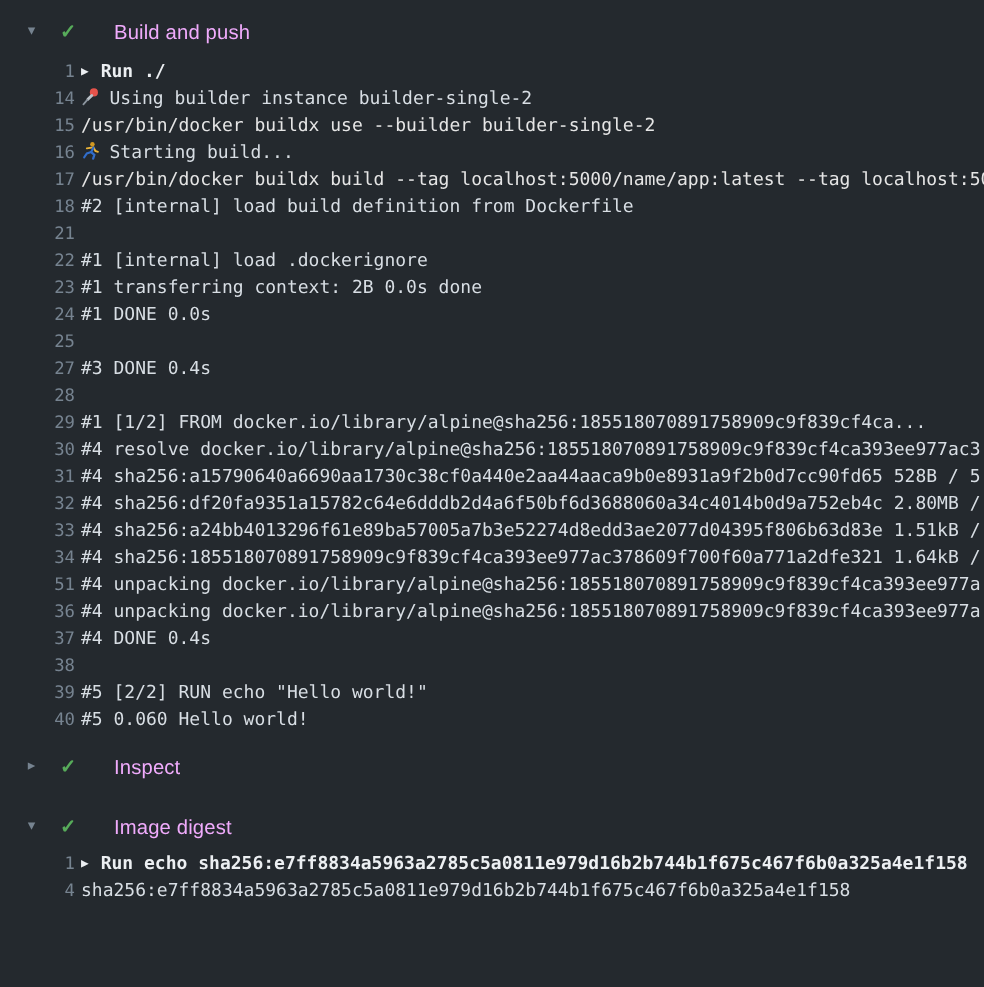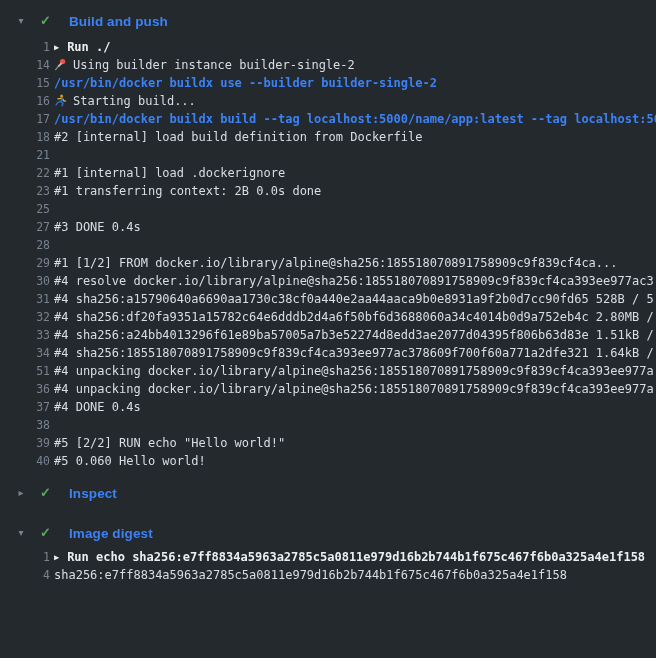--- a/index.html
+++ b/index.html
@@ -9,27 +9,27 @@
     overflow:hidden;
     font-family:"Liberation Sans",sans-serif;
     box-sizing:border-box;
     padding-top:8px;
   }
   .section{}
   #log-root > .section:nth-child(3){margin-top:14px;}
   .sec-header{display:flex;align-items:center;height:26px;cursor:pointer;}
   .sec-toggle{flex:none;width:12px;margin-left:15px;color:#768390;font-size:10px;text-align:center;line-height:26px;}
   .sec-check{flex:none;width:15px;margin-left:11px;color:#57ab5a;font-weight:bold;font-size:13px;text-align:center;line-height:26px;}
-  .sec-label{margin-left:16px;color:#3b82f6;font-weight:bold;font-size:13.5px;letter-spacing:0.1px;}
+  .sec-label{margin-left:23px;color:#f0abfc;font-weight:normal;font-size:13.5px;letter-spacing:0.1px;}
   .log-lines{padding:4px 0 10px 0;}
   .log-lines.tight{padding:2px 0 0 0;}
   .log-row{display:flex;height:18px;line-height:18px;font-family:"DejaVu Sans Mono","Liberation Mono",monospace;font-size:12px;white-space:pre;}
   .ln{flex:none;width:50px;text-align:right;color:#768390;font-size:11.5px;cursor:pointer;}
   .lc{margin-left:4px;color:#d8dee4;white-space:pre;overflow:hidden;flex:1;}
-  .lc.blue{color:#3b82f6;font-weight:bold;}
+  .lc.blue{color:#e5e5e5;font-weight:normal;}
   .lc.cmd{color:#eceff2;font-weight:bold;}
   .runchev{display:inline-block;font-size:8.5px;color:#eceff2;margin-right:8px;transform:translateY(-1px);}
   .inline-icon{display:inline-block;width:14px;margin-right:5px;vertical-align:-2px;}
   .inline-icon svg{display:block;}
 </style>
 </head>
 <body>
 
 <div id="log-root">
     <div class="section">
@@ -50,20 +50,21 @@
                 <circle cx="7.6" cy="2.1" r="1.5" fill="#d29922"></circle>
                 <path d="M3.9 4.9 L8.3 4.2 L9.6 6.6 L11.3 7.2" stroke="#e8b339" stroke-width="1.3" fill="none" stroke-linecap="round"></path>
                 <path d="M8.3 4.4 L6.8 7.4 L8.9 9.2 L8.1 11.8" stroke="#316dca" stroke-width="1.5" fill="none" stroke-linecap="round"></path>
                 <path d="M6.8 7.4 L3.9 8.3 L2.1 10.9" stroke="#316dca" stroke-width="1.4" fill="none" stroke-linecap="round"></path>
               </svg></span><span>Starting build...</span></span></div>
         <div class="log-row"><span class="ln">17</span><span class="lc blue"><span>/usr/bin/docker buildx build --tag localhost:5000/name/app:latest --tag localhost:50</span></span></div>
         <div class="log-row"><span class="ln">18</span><span class="lc"><span>#2 [internal] load build definition from Dockerfile</span></span></div>
         <div class="log-row"><span class="ln">21</span><span class="lc"><span></span></span></div>
         <div class="log-row"><span class="ln">22</span><span class="lc"><span>#1 [internal] load .dockerignore</span></span></div>
         <div class="log-row"><span class="ln">23</span><span class="lc"><span>#1 transferring context: 2B 0.0s done</span></span></div>
+        <div class="log-row"><span class="ln">24</span><span class="lc"><span>#1 DONE 0.0s</span></span></div>
         <div class="log-row"><span class="ln">25</span><span class="lc"><span></span></span></div>
         <div class="log-row"><span class="ln">27</span><span class="lc"><span>#3 DONE 0.4s</span></span></div>
         <div class="log-row"><span class="ln">28</span><span class="lc"><span></span></span></div>
         <div class="log-row"><span class="ln">29</span><span class="lc"><span>#1 [1/2] FROM docker.io/library/alpine@sha256:185518070891758909c9f839cf4ca...</span></span></div>
         <div class="log-row"><span class="ln">30</span><span class="lc"><span>#4 resolve docker.io/library/alpine@sha256:185518070891758909c9f839cf4ca393ee977ac3</span></span></div>
         <div class="log-row"><span class="ln">31</span><span class="lc"><span>#4 sha256:a15790640a6690aa1730c38cf0a440e2aa44aaca9b0e8931a9f2b0d7cc90fd65 528B / 5</span></span></div>
         <div class="log-row"><span class="ln">32</span><span class="lc"><span>#4 sha256:df20fa9351a15782c64e6dddb2d4a6f50bf6d3688060a34c4014b0d9a752eb4c 2.80MB /</span></span></div>
         <div class="log-row"><span class="ln">33</span><span class="lc"><span>#4 sha256:a24bb4013296f61e89ba57005a7b3e52274d8edd3ae2077d04395f806b63d83e 1.51kB /</span></span></div>
         <div class="log-row"><span class="ln">34</span><span class="lc"><span>#4 sha256:185518070891758909c9f839cf4ca393ee977ac378609f700f60a771a2dfe321 1.64kB /</span></span></div>
         <div class="log-row"><span class="ln">51</span><span class="lc"><span>#4 unpacking docker.io/library/alpine@sha256:185518070891758909c9f839cf4ca393ee977a</span></span></div>

